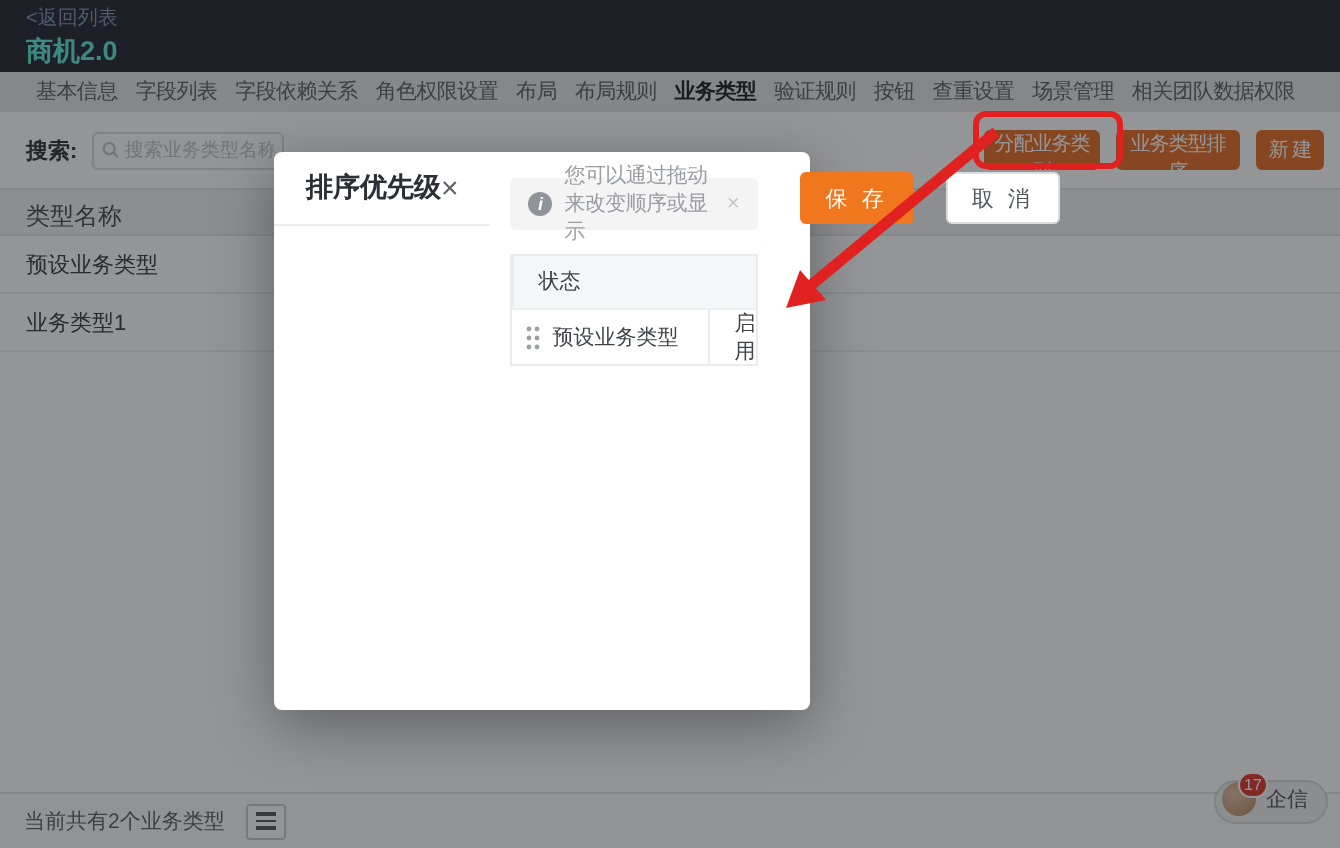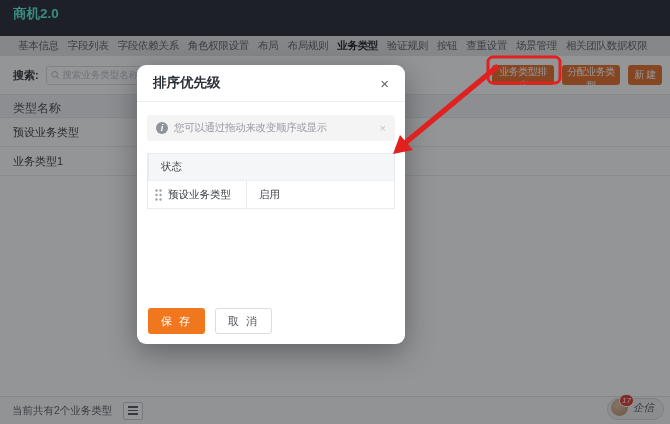--- a/index.html
+++ b/index.html
@@ -31,56 +31,57 @@
   
   .main-thead { height:24px; display:flex; align-items:flex-end; padding:0 13px; background:#f1f2f4; border-top:1px solid #e6e8ea; border-bottom:1px solid #e6e8ea; font-size:12px; color:#4a4d52; }
   .main-row { height:29px; display:flex; align-items:center; padding:0 13px; font-size:11px; color:#3c4043; border-bottom:1px solid #eceef0; background:#fff; cursor:pointer; }
 
   
   .page-footer { position:absolute; left:0; right:0; bottom:0; height:28px; background:#fbfbfb; border-top:1px solid #e4e6e8; display:flex; align-items:center; padding:0 12px; gap:11px; font-size:10.5px; color:#5f6368; }
   .list-toggle { width:20px; height:18px; border:1px solid #c9ccd1; border-radius:2px; background:#fff; display:flex; flex-direction:column; justify-content:center; align-items:center; gap:2px; cursor:pointer; }
   .list-toggle i { display:block; width:10px; height:1.5px; background:#55585c; }
 
   
-  .qixin { position:absolute; right:6px; bottom:4px; height:22px; border-radius:12px; background:#f1f1f1; border:1px solid #d9d9d9; display:flex; align-items:center; padding:0 9px 3px 3px; gap:5px; cursor:pointer;font-style:italic; }
+  .qixin { position:absolute; right:6px; bottom:12px; height:22px; border-radius:12px; background:#f1f1f1; border:1px solid #d9d9d9; display:flex; align-items:center; padding:0 9px 3px 3px; gap:5px; cursor:pointer; }
   .qixin-avatar { position:relative; width:17px; height:17px; border-radius:50%; background:radial-gradient(circle at 35% 35%, #e3c3a8, #b98a64); }
   .qixin-badge { position:absolute; top:-5px; left:8px; min-width:13px; height:13px; border-radius:7px; background:#e03b30; border:1px solid #fff; color:#fff; font-size:8px; line-height:11px; text-align:center; padding:0 2px; }
   .qixin-label { font-size:10.5px; color:#55585c; }
 
   
   .overlay { position:absolute; inset:0; background:rgba(18,20,24,0.45); z-index:10; }
-  .modal { position:absolute; left:137px; top:65px; width:268px; height:279px; background:#fff; border-radius:9px; box-shadow:0 8px 30px rgba(0,0,0,0.35); z-index:20; display:flex; flex-direction:column; }
+  .modal { position:absolute; left:137px; top:76px; width:268px; height:279px; background:#fff; border-radius:4px; box-shadow:0 8px 30px rgba(0,0,0,0.35); z-index:20; display:flex; flex-direction:row; }
   .modal-header { height:37px; flex:none; display:flex; align-items:center; padding:0 16px; border-bottom:1px solid #ececec; }
   .modal-title { flex:1; font-size:13.5px; font-weight:bold; color:#2b2f36; }
   .modal-close { font-size:15px; color:#5f6368; cursor:pointer; line-height:1; }
   .modal-body { flex:1; padding:13px 10px 0; }
   .notice { height:26px; background:#f4f4f5; border-radius:3px; display:flex; align-items:center; padding:0 9px; gap:6px; font-size:10.5px; color:#9a9da3; }
   .info-icon { flex:none; width:12px; height:12px; border-radius:50%; background:#8f939a; color:#fff; font-size:9px; font-style:italic; font-weight:bold; line-height:12px; text-align:center; }
   .notice-text { flex:1; letter-spacing:-0.3px; }
   .notice-close { color:#c3c6cb; font-size:11px; cursor:pointer; }
   .modal-table { margin-top:12px; border:1px solid #e9ecef; font-size:10.5px; }
   .mt-head { display:flex; align-items:center; height:26px; background:#f5f6f8; color:#3f434a; }
   .mt-row  { display:flex; align-items:center; height:28px; border-top:1px solid #edf0f2; color:#3f434a; background:#fff; }
   .mt-col1 { width:98px; flex:none; padding-left:14px; display:flex; align-items:center; gap:6px; }
   .mt-col2 { flex:1; padding-left:12px; border-left:1px solid #e9ecef; align-self:stretch; display:flex; align-items:center; }
   .mt-row .mt-col1 { padding-left:7px; }
   .drag-handle { flex:none; display:flex; cursor:grab; }
-  .modal-footer { flex:none; height:46px; display:flex; align-items:center; gap:10px; padding:0 11px; }
+  .modal-footer { flex:none; height:46px; display:flex; align-items:center; gap:16px; padding:0 11px; }
   .btn-save { height:26px; padding:0 13px; border:none; border-radius:3px; background:#f0771e; color:#fff; font-size:11px; letter-spacing:2px; cursor:pointer; font-family:inherit; }
   .btn-cancel { height:26px; padding:0 12px; border:1px solid #d9dce0; border-radius:3px; background:#fff; color:#53565c; font-size:11px; letter-spacing:2px; cursor:pointer; font-family:inherit; }
 
   
   .annotation { position:absolute; inset:0; z-index:30; pointer-events:none; }
 </style>
 </head>
 <body>
 
 <div class="page">
 
   <div class="app-header">
+    <div class="back-link">&lt;返回列表</div>
     <div class="page-title">商机2.0</div>
   </div>
 
   <div class="tabbar">
     <span class="tab">基本信息</span>
     <span class="tab">字段列表</span>
     <span class="tab">字段依赖关系</span>
     <span class="tab">角色权限设置</span>
     <span class="tab">布局</span>
     <span class="tab">布局规则</span>
@@ -95,22 +96,22 @@
   <div class="toolbar">
     <span class="search-label">搜索:</span>
     <div class="search-box">
       <svg width="10" height="10" viewBox="0 0 10 10">
         <circle cx="4.2" cy="4.2" r="3.2" fill="none" stroke="#bfc3c9" stroke-width="1.2"></circle>
         <line x1="6.6" y1="6.6" x2="9.3" y2="9.3" stroke="#bfc3c9" stroke-width="1.2"></line>
       </svg>
       <input type="text" placeholder="搜索业务类型名称" style="">
     </div>
     <div class="toolbar-spacer"></div>
+    <button class="btn-orange btn-assign">分配业务类型</button>
     <button class="btn-orange btn-sort">业务类型排序</button>
-    <button class="btn-orange btn-assign">分配业务类型</button>
     <button class="btn-orange btn-new">新 建</button>
   </div>
 
   <div class="main-thead">
     <span>类型名称</span>
   </div>
   <div class="main-row">
     <span>预设业务类型</span>
   </div>
   <div class="main-row">

